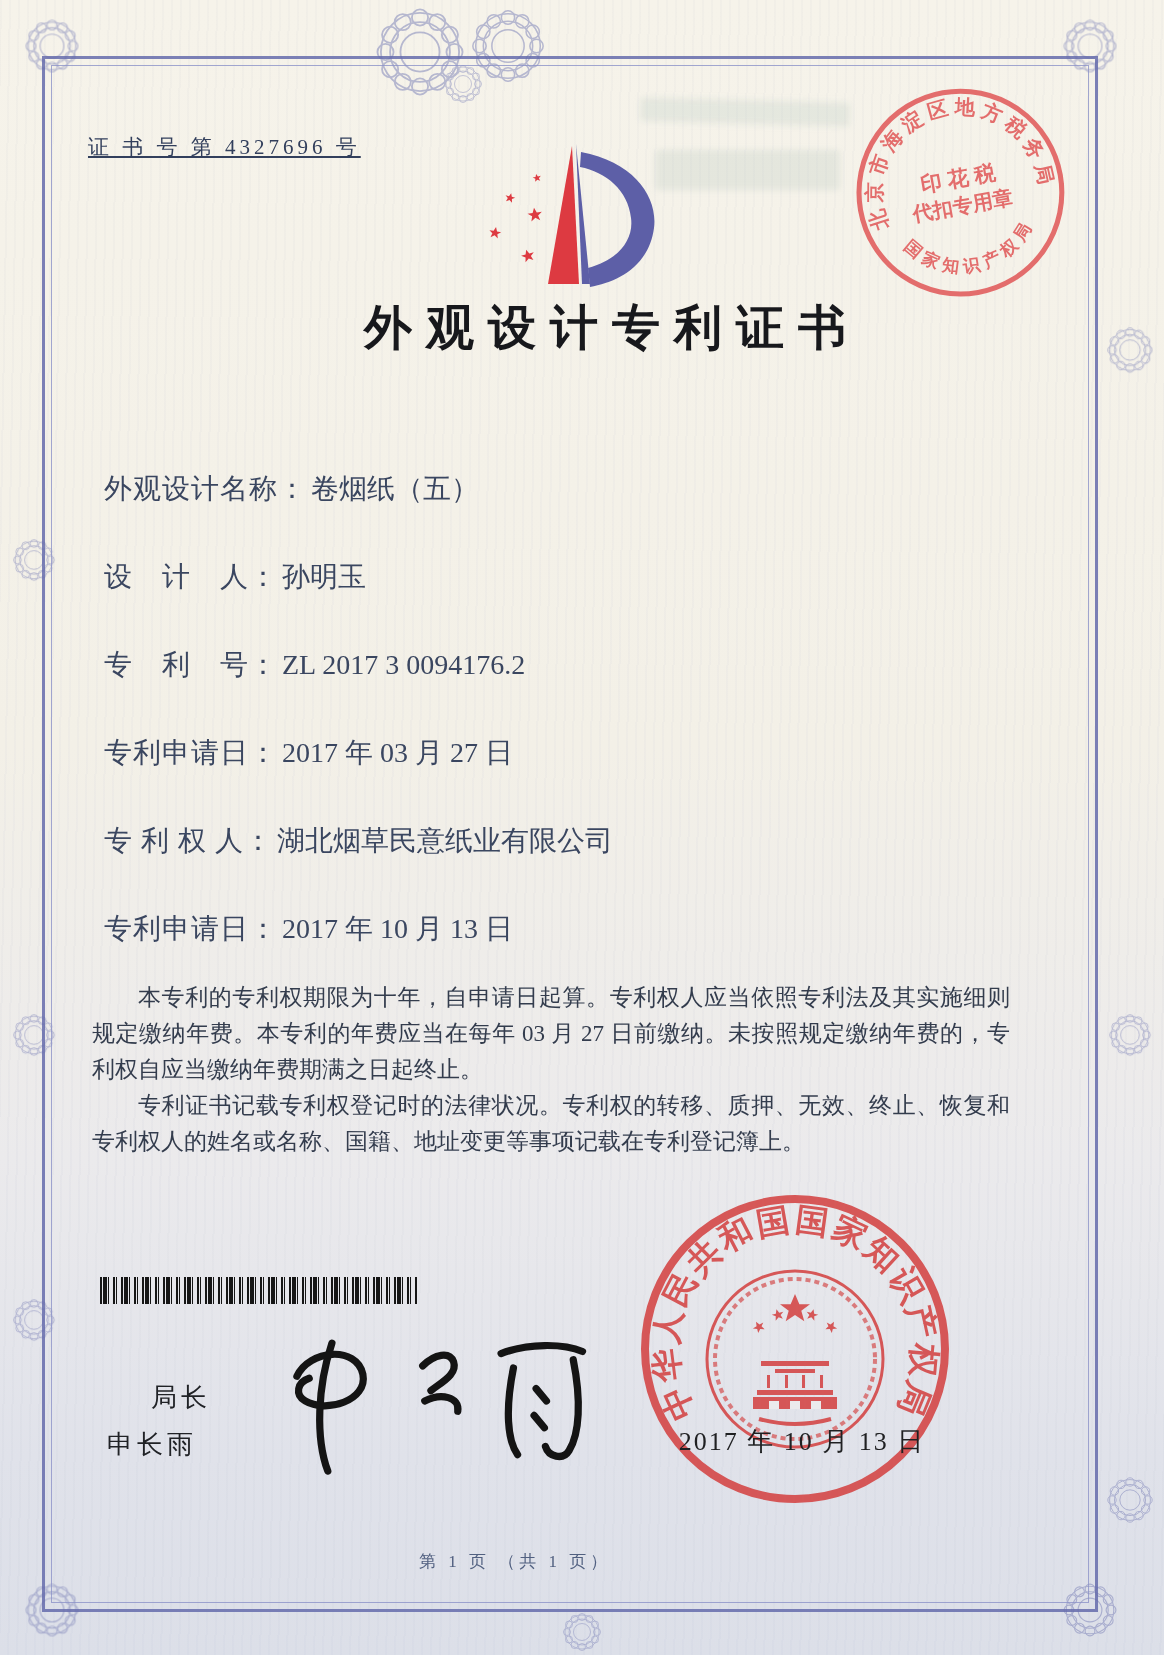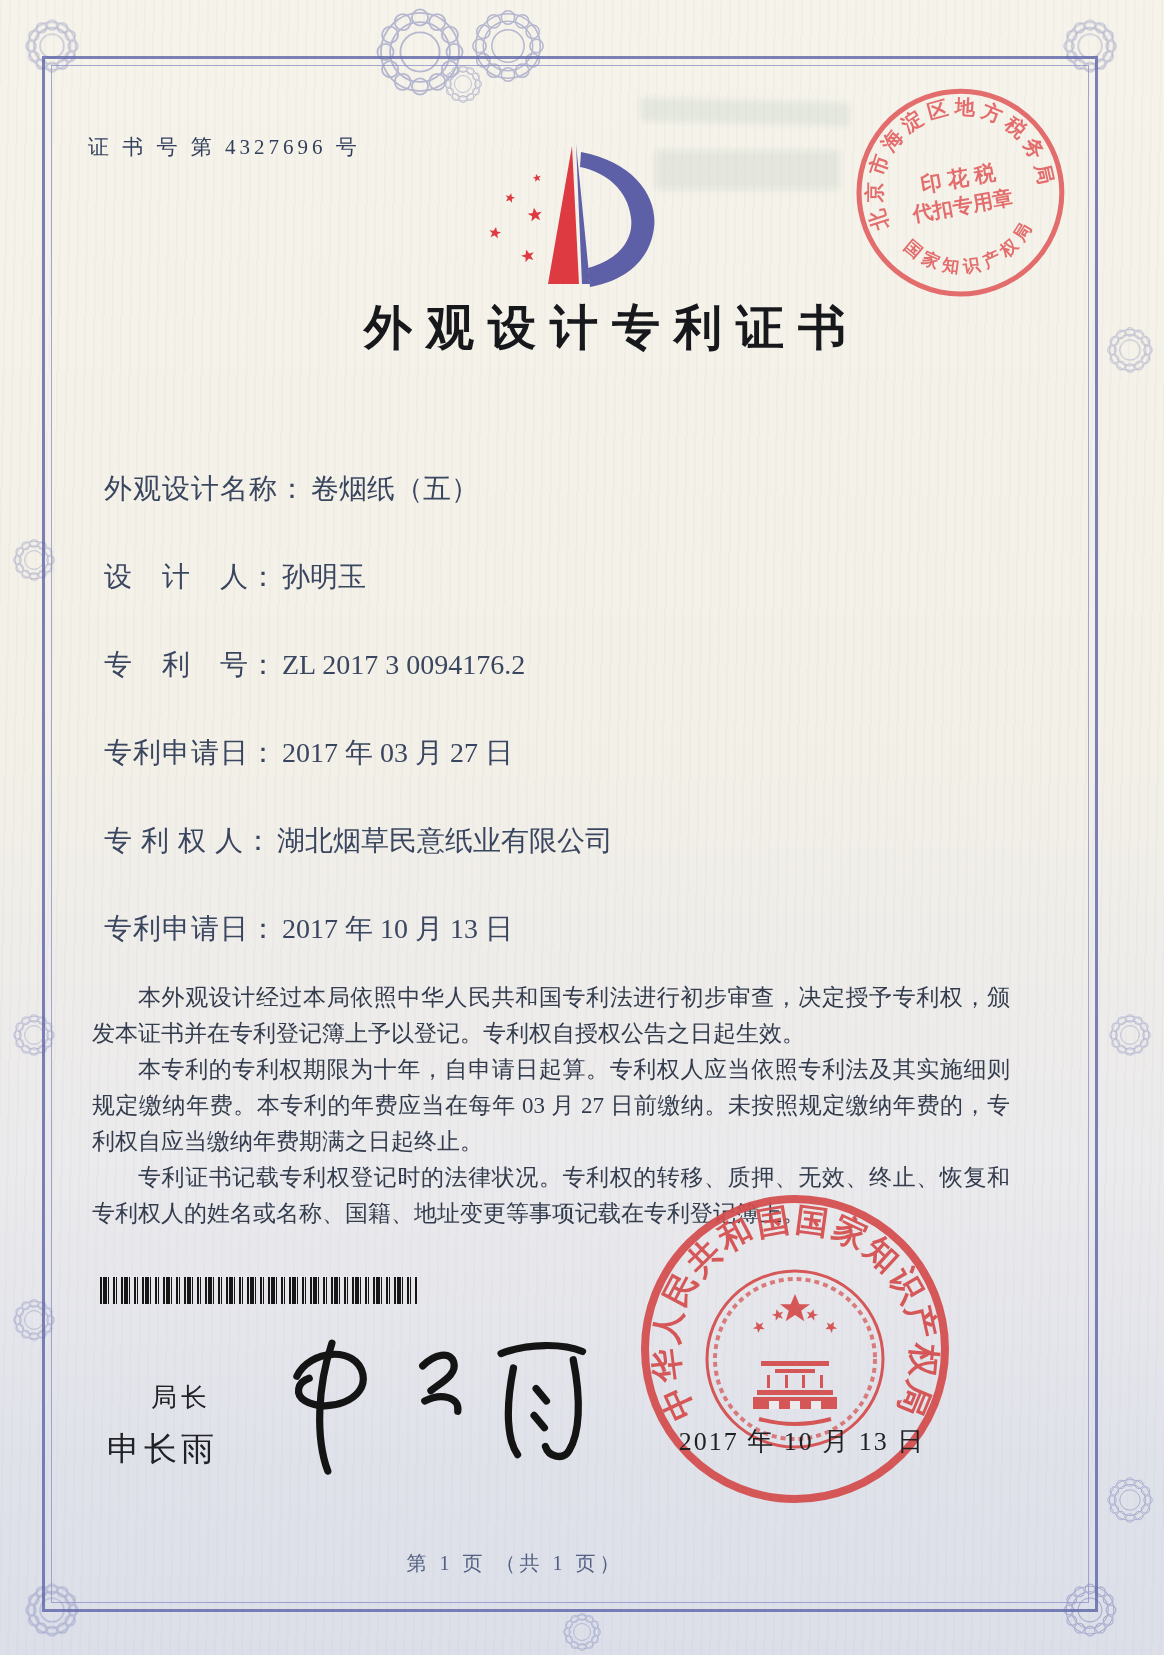--- a/index.html
+++ b/index.html
@@ -9,37 +9,37 @@
     font-family:"Liberation Serif","DejaVu Serif",serif;
   }
   body::after{
     content:"";position:absolute;inset:0;pointer-events:none;z-index:0;
     background:repeating-linear-gradient(91deg,rgba(150,160,195,.045) 0 2px,transparent 2px 9px);
   }
   .decor-overlay{position:absolute;inset:0;z-index:0;pointer-events:none;}
   .frame-outer{position:absolute;left:42px;top:56px;right:66px;bottom:43px;border:3px solid rgba(101,107,172,.85);z-index:1;}
   .frame-inner{position:absolute;left:51px;top:65px;right:75px;bottom:52px;border:1px solid rgba(140,146,200,.8);z-index:1;}
   .bleed{position:absolute;background:rgba(115,155,145,.13);filter:blur(3px);border-radius:4px;z-index:0;}
-  .cert-no{position:absolute;left:88px;top:133px;font-size:21px;letter-spacing:4px;color:#323f5c;z-index:2;}
+  .cert-no{position:absolute;left:88px;top:133px;font-size:21px;letter-spacing:4px;color:#323f5c;z-index:2;text-decoration:underline;}
   .logo{position:absolute;left:430px;top:118px;width:230px;height:178px;z-index:2;}
   .tax-stamp{position:absolute;left:852px;top:84px;width:218px;height:218px;z-index:3;transform:rotate(-10deg);opacity:.88;}
   .title{position:absolute;left:240px;top:296px;width:620px;text-align:right;font-size:48px;font-weight:bold;letter-spacing:14px;color:#17181c;z-index:2;}
   .field{position:absolute;left:104px;font-size:28px;color:#3a4660;z-index:2;white-space:nowrap;}
   .flabel{letter-spacing:1px;}
   .fvalue{margin-left:4px;}
   .paras{position:absolute;left:92px;top:980px;width:918px;font-size:23px;line-height:36px;color:#333c4d;text-align:justify;z-index:2;}
   .paras p{margin:0;text-indent:2em;}
   .barcode{position:absolute;left:100px;top:1277px;width:318px;height:27px;z-index:2;
     background:repeating-linear-gradient(90deg,#161616 0 2px,transparent 2px 3px,#161616 3px 7px,transparent 7px 8px,#161616 8px 9px,transparent 9px 13px,#161616 13px 15px,transparent 15px 16px,#161616 16px 17px,transparent 17px 21px);}
   .signer-title{position:absolute;left:107px;top:1380px;font-size:26px;color:#202226;font-family:Liberation Serif, serif;letter-spacing:4px;z-index:2;margin-left:44px;}
-  .signer-name{position:absolute;left:107px;top:1427px;font-size:33px;color:#202226;font-family:"Liberation Sans","DejaVu Sans",sans-serif;letter-spacing:4px;z-index:2;}
+  .signer-name{position:absolute;left:107px;top:1427px;font-size:26px;color:#202226;font-family:"Liberation Sans","DejaVu Sans",sans-serif;letter-spacing:4px;z-index:2;}
   .autograph{position:absolute;left:268px;top:1312px;width:330px;height:180px;z-index:2;}
   .office-seal{position:absolute;left:628px;top:1182px;width:334px;height:334px;z-index:3;opacity:.93;}
   .seal-date{position:absolute;left:652px;top:1424px;width:300px;text-align:center;font-size:26px;letter-spacing:2px;color:#1f2022;z-index:4;}
-  .footer{position:absolute;left:360px;top:1550px;width:310px;text-align:center;font-size:20px;letter-spacing:4px;color:#516080;z-index:2;}
+  .footer{position:absolute;left:360px;top:1550px;width:310px;text-align:center;font-size:17px;letter-spacing:4px;color:#516080;z-index:2;}
   text{font-family:"Liberation Sans","DejaVu Sans",sans-serif;}
 </style>
 </head>
 <body>
 
 <svg class="decor-overlay" width="1164" height="1655" viewBox="0 0 1164 1655">
   <defs>
     <g id="star">
       <path d="M0,-10 L2.9,-3.1 10,-3.1 4.2,1.2 6.2,8.1 0,4 -6.2,8.1 -4.2,1.2 -10,-3.1 -2.9,-3.1 Z"></path>
     </g>
@@ -129,21 +129,20 @@
   <span class="flabel">专利申请日：</span><span class="fvalue">2017 年 03 月 27 日</span>
 </div>
 <div class="field" style="top:822px">
   <span class="flabel">专 利 权 人：</span><span class="fvalue">湖北烟草民意纸业有限公司</span>
 </div>
 <div class="field" style="top:910px">
   <span class="flabel">专利申请日：</span><span class="fvalue">2017 年 10 月 13 日</span>
 </div>
 
 <div class="paras">
-  <p>本外观设计经过本局依照中华人民共和国专利法进行初步审查，决定授予专利权，颁发本证书并在专利登记簿上予以登记。专利权自授权公告之日起生效。</p>
   <p>本专利的专利权期限为十年，自申请日起算。专利权人应当依照专利法及其实施细则规定缴纳年费。本专利的年费应当在每年 03 月 27 日前缴纳。未按照规定缴纳年费的，专利权自应当缴纳年费期满之日起终止。</p>
   <p>专利证书记载专利权登记时的法律状况。专利权的转移、质押、无效、终止、恢复和专利权人的姓名或名称、国籍、地址变更等事项记载在专利登记簿上。</p>
 </div>
 
 <div class="barcode"></div>
 
 <div class="signer-title">局长</div>
 <div class="signer-name">申长雨</div>
 
 <svg class="autograph" viewBox="0 0 320 170">

